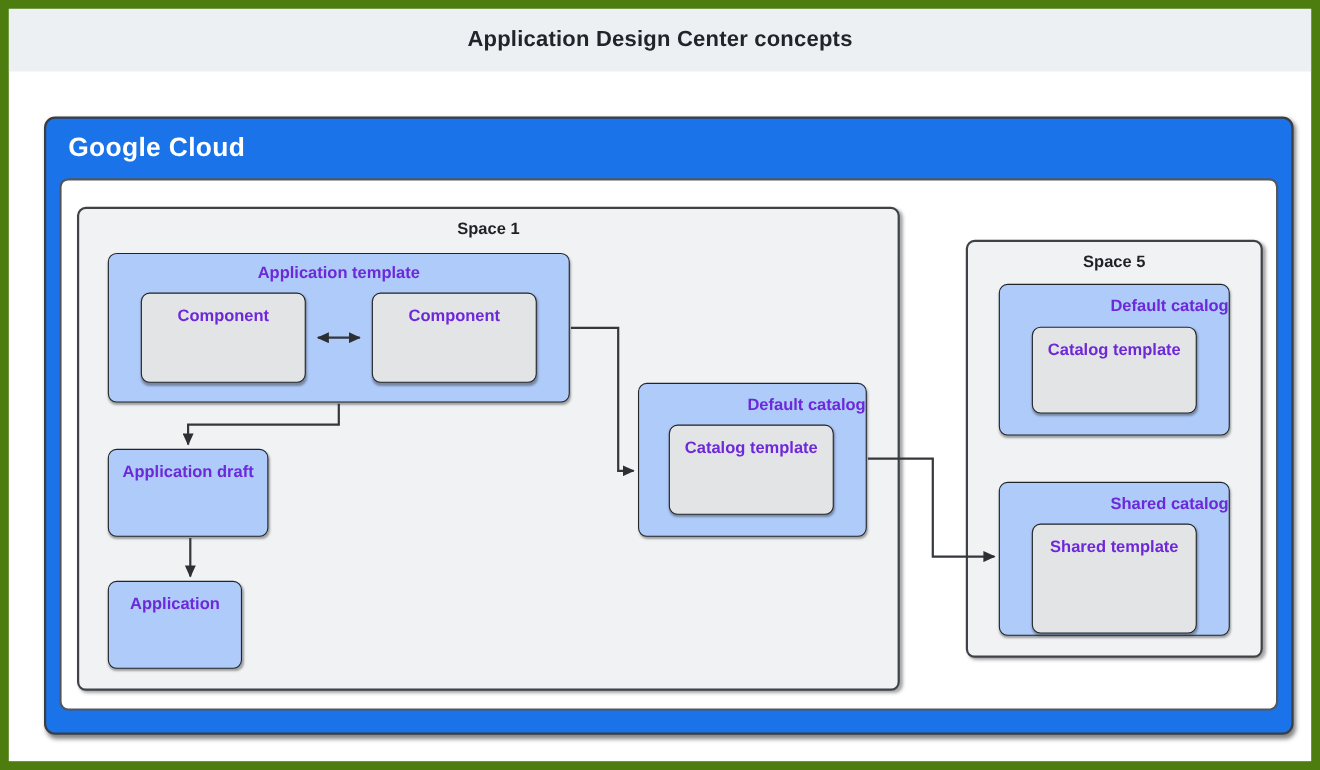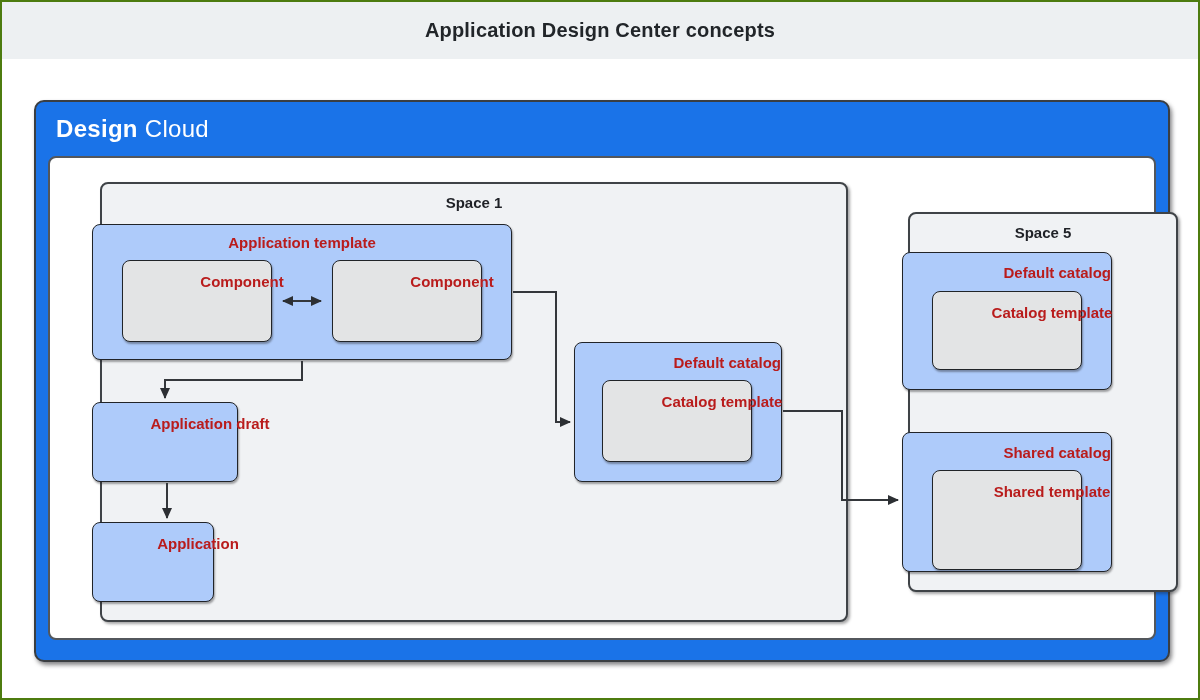--- a/index.html
+++ b/index.html
@@ -4,21 +4,21 @@
 <style>
   * { margin: 0; padding: 0; box-sizing: border-box; }
   html, body { background: #fff; }
   body { font-family: "Liberation Sans", "DejaVu Sans", sans-serif; }
 
   .page {
     position: relative;
     width: 1200px;
     height: 700px;
     background: #ffffff;
-    border: 2px solid #4d7c0f;
+    border: 8px solid #4d7c0f;
     overflow: hidden;
   }
 
   .title-band {
     position: absolute;
     left: 0; top: 0;
     width: 100%;
     height: 57px;
     background: #edf0f2;
     display: flex;
@@ -43,39 +43,38 @@
     box-shadow: 2px 3px 4px rgba(32,33,36,0.55);
   }
   .wordmark {
     position: absolute;
     left: 20px; top: 13px;
     color: #ffffff;
     font-size: 24px;
     letter-spacing: 0.3px;
   }
   .wordmark .g { font-weight: 600; }
-  .wordmark .c { font-weight: 400; }
+  .wordmark .c { font-weight: 700; }
 
   .gc-inner {
     position: absolute;
     left: 12px; top: 54px;
     right: 12px; bottom: 20px;
     background: #ffffff;
     border: 2px solid #53575c;
     border-radius: 8px;
   }
 
   
   .space {
     position: absolute;
     background: #f0f2f4;
     border: 2px solid #3f4347;
     border-radius: 8px;
     box-shadow: 2px 2px 3px rgba(32,33,36,0.4);
-    margin-left: 36px;
   }
   .space1 { left: 62px; top: 180px; width: 748px; height: 440px; }
   .space2 { left: 870px; top: 210px; width: 270px; height: 380px; }
   .space-label {
     position: absolute;
     left: 0; top: 10px;
     width: 100%;
     text-align: center;
     font-size: 15px;
     font-weight: 700;
@@ -91,41 +90,41 @@
   }
   .node-blue { background: #aecbfa; }
   .node-gray { background: #e3e4e5; }
   .node-label {
     position: absolute;
     left: 0;
     width: 100%;
     text-align: center;
     font-size: 15px;
     font-weight: 700;
-    color: #b91c1c;
+    color: #6d28d9;
   }
 
   
   .app-template      { left: 90px;  top: 222px; width: 420px; height: 136px; }
   .comp-left         { left: 120px; top: 258px; width: 150px; height: 82px; }
   .comp-right        { left: 330px; top: 258px; width: 150px; height: 82px; }
   .app-draft         { left: 90px;  top: 400px; width: 146px; height: 80px; }
   .application       { left: 90px;  top: 520px; width: 122px; height: 80px; }
   .default-catalog-1 { left: 572px; top: 340px; width: 208px; height: 140px; }
   .catalog-tpl-1     { left: 600px; top: 378px; width: 150px; height: 82px; }
 
   
   .default-catalog-2 { left: 900px; top: 250px; width: 210px; height: 138px; }
   .catalog-tpl-2     { left: 930px; top: 289px; width: 150px; height: 79px; }
   .shared-catalog    { left: 900px; top: 430px; width: 210px; height: 140px; }
   .shared-tpl        { left: 930px; top: 468px; width: 150px; height: 100px; }
 
   .lbl-t9  { top: 9px; }
   .lbl-t10 { top: 11px; text-align: right; }
-  .lbl-t12 { top: 12px; margin-left: 45px; }
+  .lbl-t12 { top: 12px; }
 
   
   .arrows {
     position: absolute;
     left: 0; top: 0;
     width: 1200px; height: 700px;
     pointer-events: none;
     z-index: 6;
   }
   .arrows path, .arrows line {
@@ -138,21 +137,21 @@
 <body>
 
 <div class="page">
 
   <header class="title-band">
     <h1>Application Design Center concepts</h1>
   </header>
 
   <div class="gc-frame">
     <div class="wordmark">
-      <span class="g">Design</span>
+      <span class="g">Google</span>
       <span class="c">Cloud</span>
     </div>
     <div class="gc-inner"></div>
   </div>
 
   <section class="space space1">
     <div class="space-label">Space 1</div>
   </section>
 
   <div class="node node-blue app-template">

